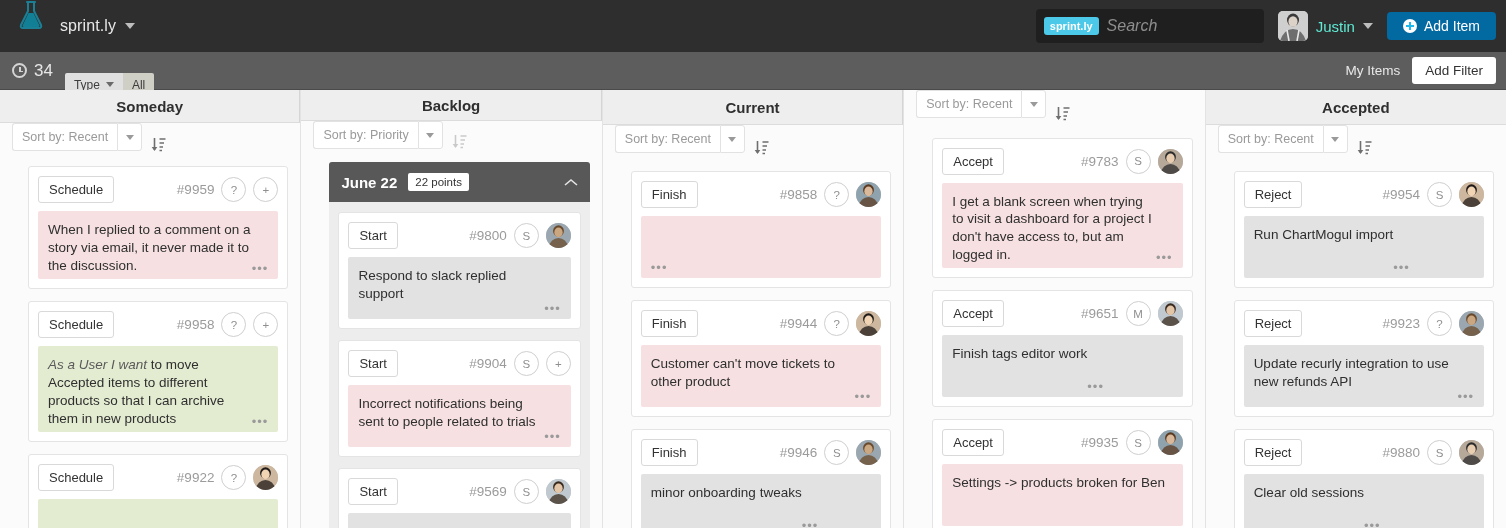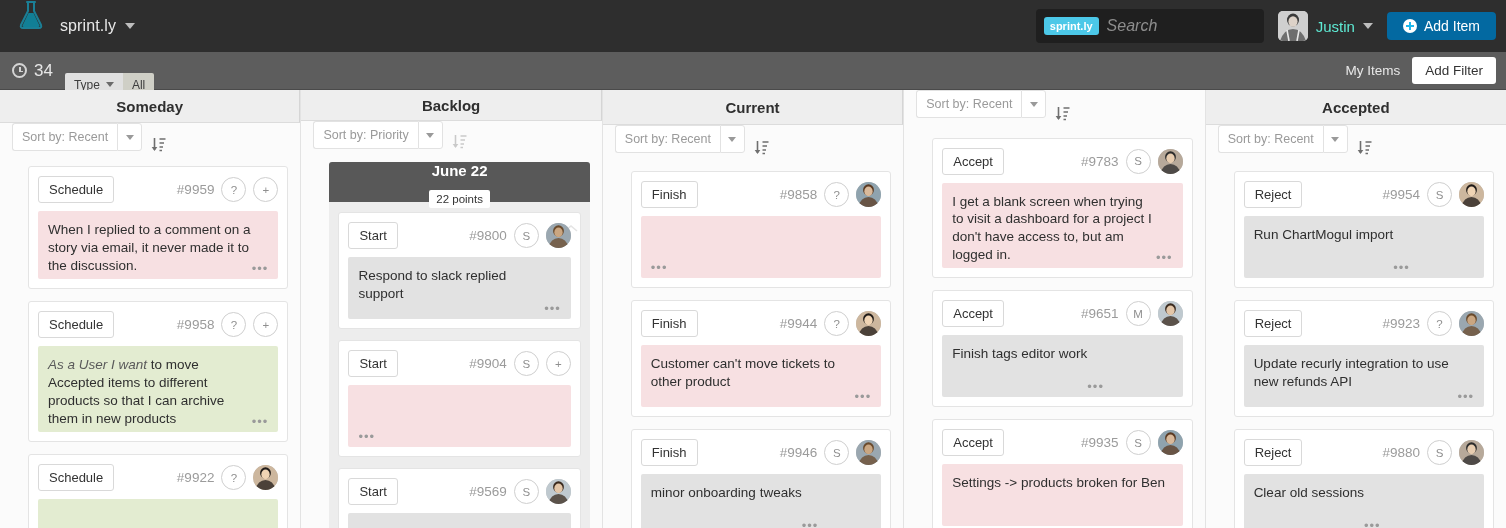--- a/index.html
+++ b/index.html
@@ -174,21 +174,21 @@
   }
 
   
   .sprint {
     background: #ededed; border-radius: 3px; margin-bottom: 12px;
     padding-bottom: 1px;
   }
   .sprint-head {
     background: #585858; border-radius: 3px 3px 0 0;
     height: 40px; display: flex; align-items: center; gap: 11px;
-    padding: 0 12px; color: #fff; flex-direction: column;
+    padding: 0 12px; color: #fff;
   }
   .sprint-title { font-size: 15px; font-weight: bold; }
   .sprint-points {
     background: #fff; color: #333; font-size: 11.5px; font-weight: normal;
     border-radius: 2px; padding: 3px 7px;
   }
   .sprint-chevron { margin-left: auto; cursor: pointer; }
   .sprint-cards { padding: 10px 9px 0 9px; }
   .sprint-cards .card { margin-bottom: 11px; }
 </style>
@@ -361,20 +361,21 @@
               </div>
             </div>
             <div class="card">
               <div class="card-head">
                 <button class="action-btn">Start</button>
                 <span class="card-num">#9904</span>
                 <span class="badge-circle">S</span>
                 <span class="badge-circle">+</span>
               </div>
               <div class="card-body pink">
+                <div class="card-text">Incorrect notifications being sent to people related to trials</div>
                 <span class="dots">•••</span>
               </div>
             </div>
             <div class="card">
               <div class="card-head">
                 <button class="action-btn">Start</button>
                 <span class="card-num">#9569</span>
                 <span class="badge-circle">S</span>
                 <span class="avatar-rd"><svg width="25" height="25" viewBox="0 0 25 25">
                     <rect width="25" height="25" fill="#bfc9cf"></rect>

